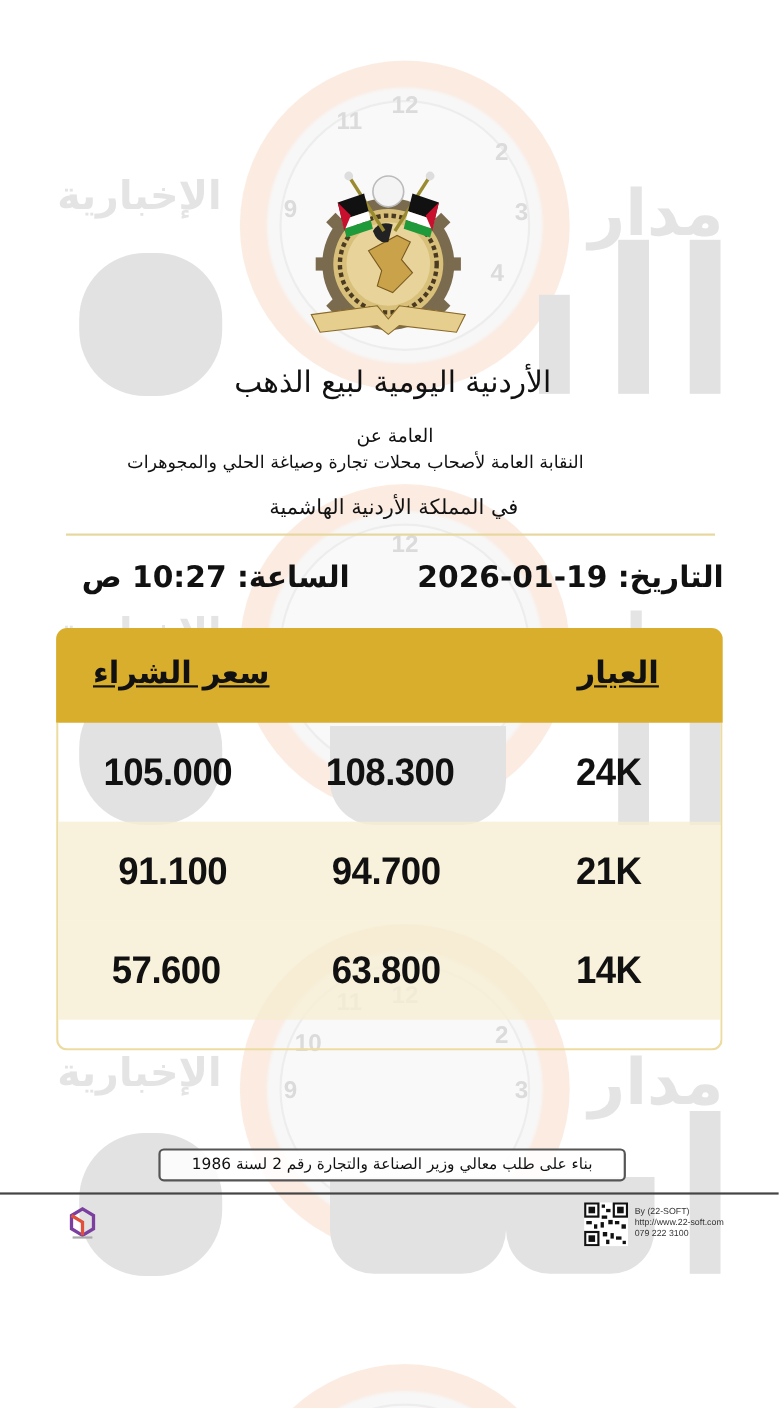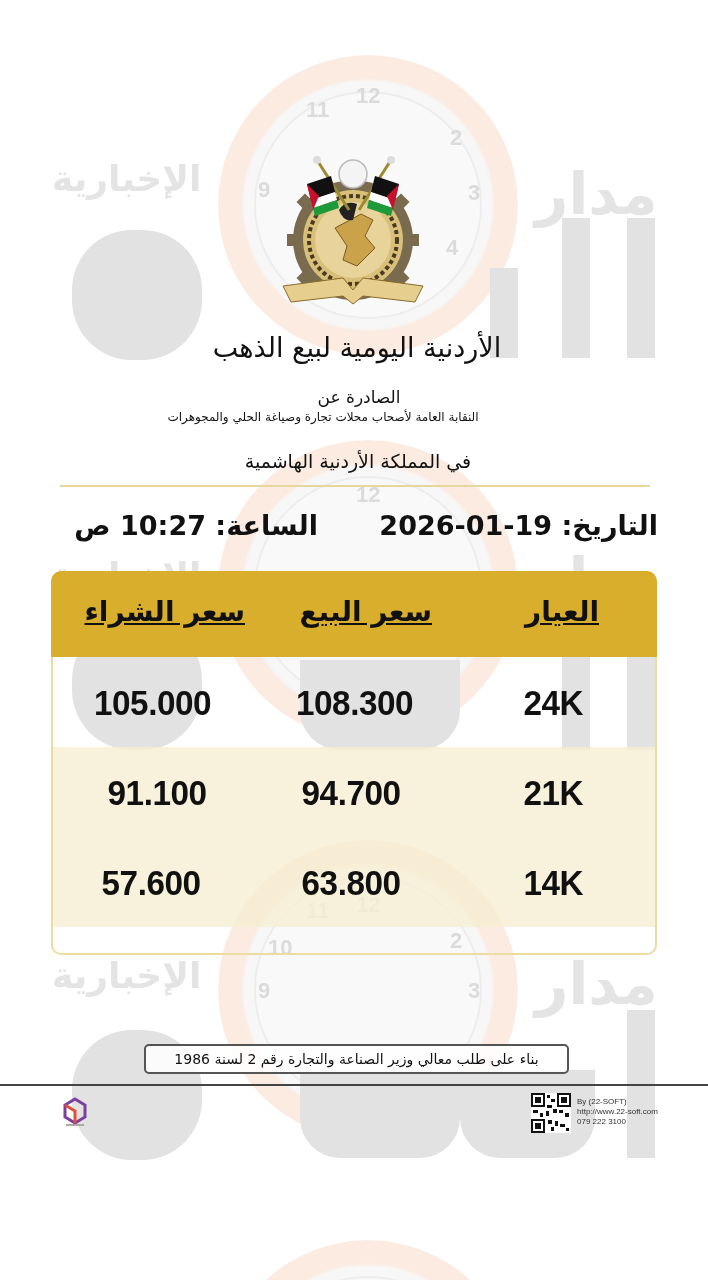--- a/index.html
+++ b/index.html
@@ -37,21 +37,21 @@
   .title {
     position: absolute; top: 332px; left: 0; width: 708px; text-align: center;
     font-size: 27px; direction: rtl; padding-left: 6px;
   }
   .issued {
     position: absolute; top: 387px; left: 0; width: 708px; text-align: center;
     font-size: 17px; direction: rtl; padding-left: 10px;
   }
   .syndicate {
     position: absolute; top: 410px; left: 0; width: 640px; text-align: center;
-    font-size: 12px; direction: rtl; padding-left: 6px;
+    font-size: 16px; direction: rtl; padding-left: 6px;
   }
   .kingdom {
     position: absolute; top: 450px; left: 0; width: 708px; text-align: center;
     font-size: 19px; direction: rtl; padding-left: 8px;
   }
   .gold-rule {
     position: absolute; top: 485px; left: 60px; width: 590px; height: 2px;
     background: #e7d79f;
   }
 
@@ -197,33 +197,32 @@
     <path d="M34 36 L46 48 L40 62 Z" fill="#c8102e"></path>
     <path d="M126 36 L102 28 L98 44 L122 52 Z" fill="#111"></path>
     <path d="M122 52 L98 44 L96 52 L120 60 Z" fill="#fff"></path>
     <path d="M120 60 L96 52 L94 60 L118 68 Z" fill="#1e9a3a"></path>
     <path d="M126 36 L114 48 L120 62 Z" fill="#c8102e"></path>
 
     <path d="M10 138 L70 130 L80 142 L90 130 L150 138 L142 154 L90 148 L80 156 L70 148 L18 154 Z" fill="#e6cf8e" stroke="#8a6a2a" stroke-width="1"></path>
   </svg>
 
   <div class="title">الأردنية اليومية لبيع الذهب</div>
-  <div class="issued">الصادرة عن</div>
+  <div class="issued">العامة عن</div>
   <div class="syndicate">النقابة العامة لأصحاب محلات تجارة وصياغة الحلي والمجوهرات</div>
   <div class="kingdom">في المملكة الأردنية الهاشمية</div>
   <div class="gold-rule"></div>
 
   <div class="datetime">
     <span class="date">التاريخ: 19-01-2026</span>
     <span class="time">الساعة: 10:27 ص</span>
   </div>
 
   <div class="tbl-head">
     <span style="right:58px;">العيار</span>
-    <span style="right:225px;">سعر البيع</span>
     <span style="right:412px;">سعر الشراء</span>
   </div>
 
   <div class="tbl-body">
     <div class="row">
       <span class="c-buy">105.000</span>
       <span class="c-sell">108.300</span>
       <span class="c-karat">24K</span>
     </div>
     <div class="row alt">

